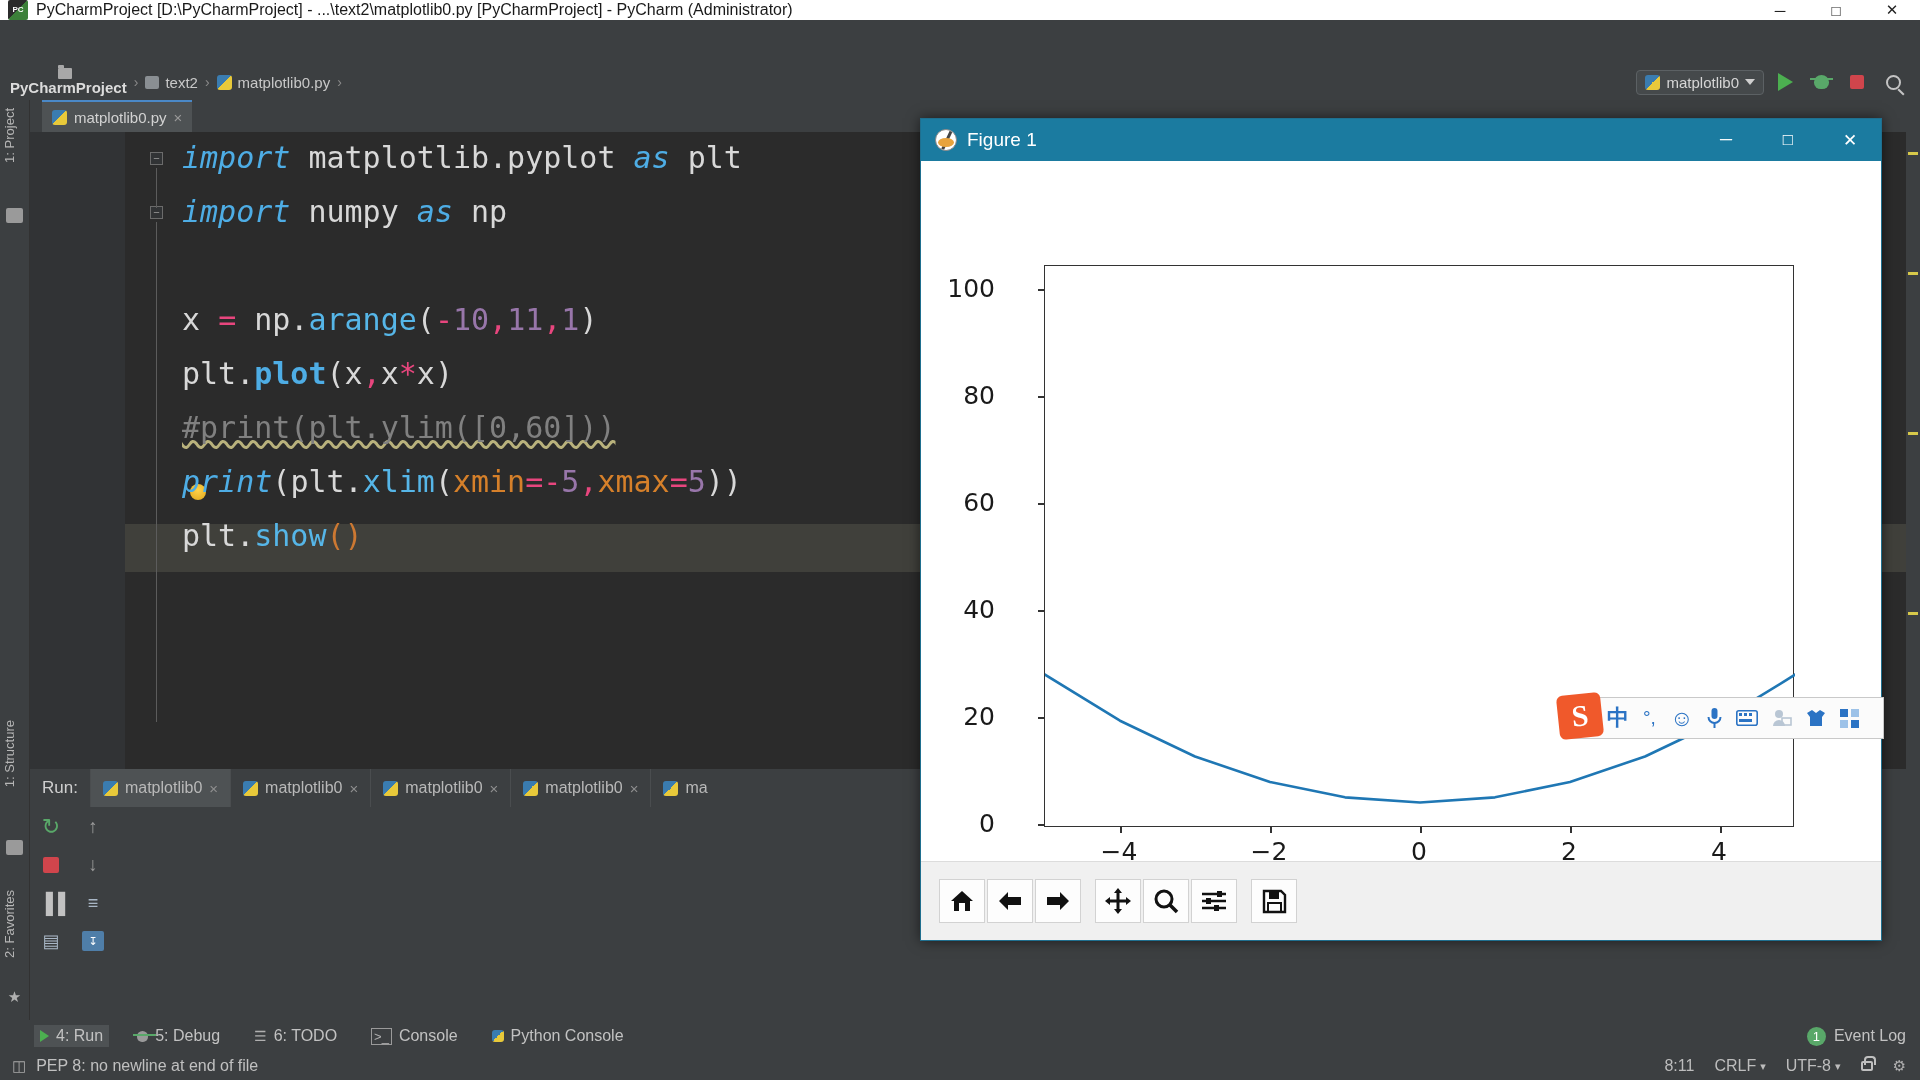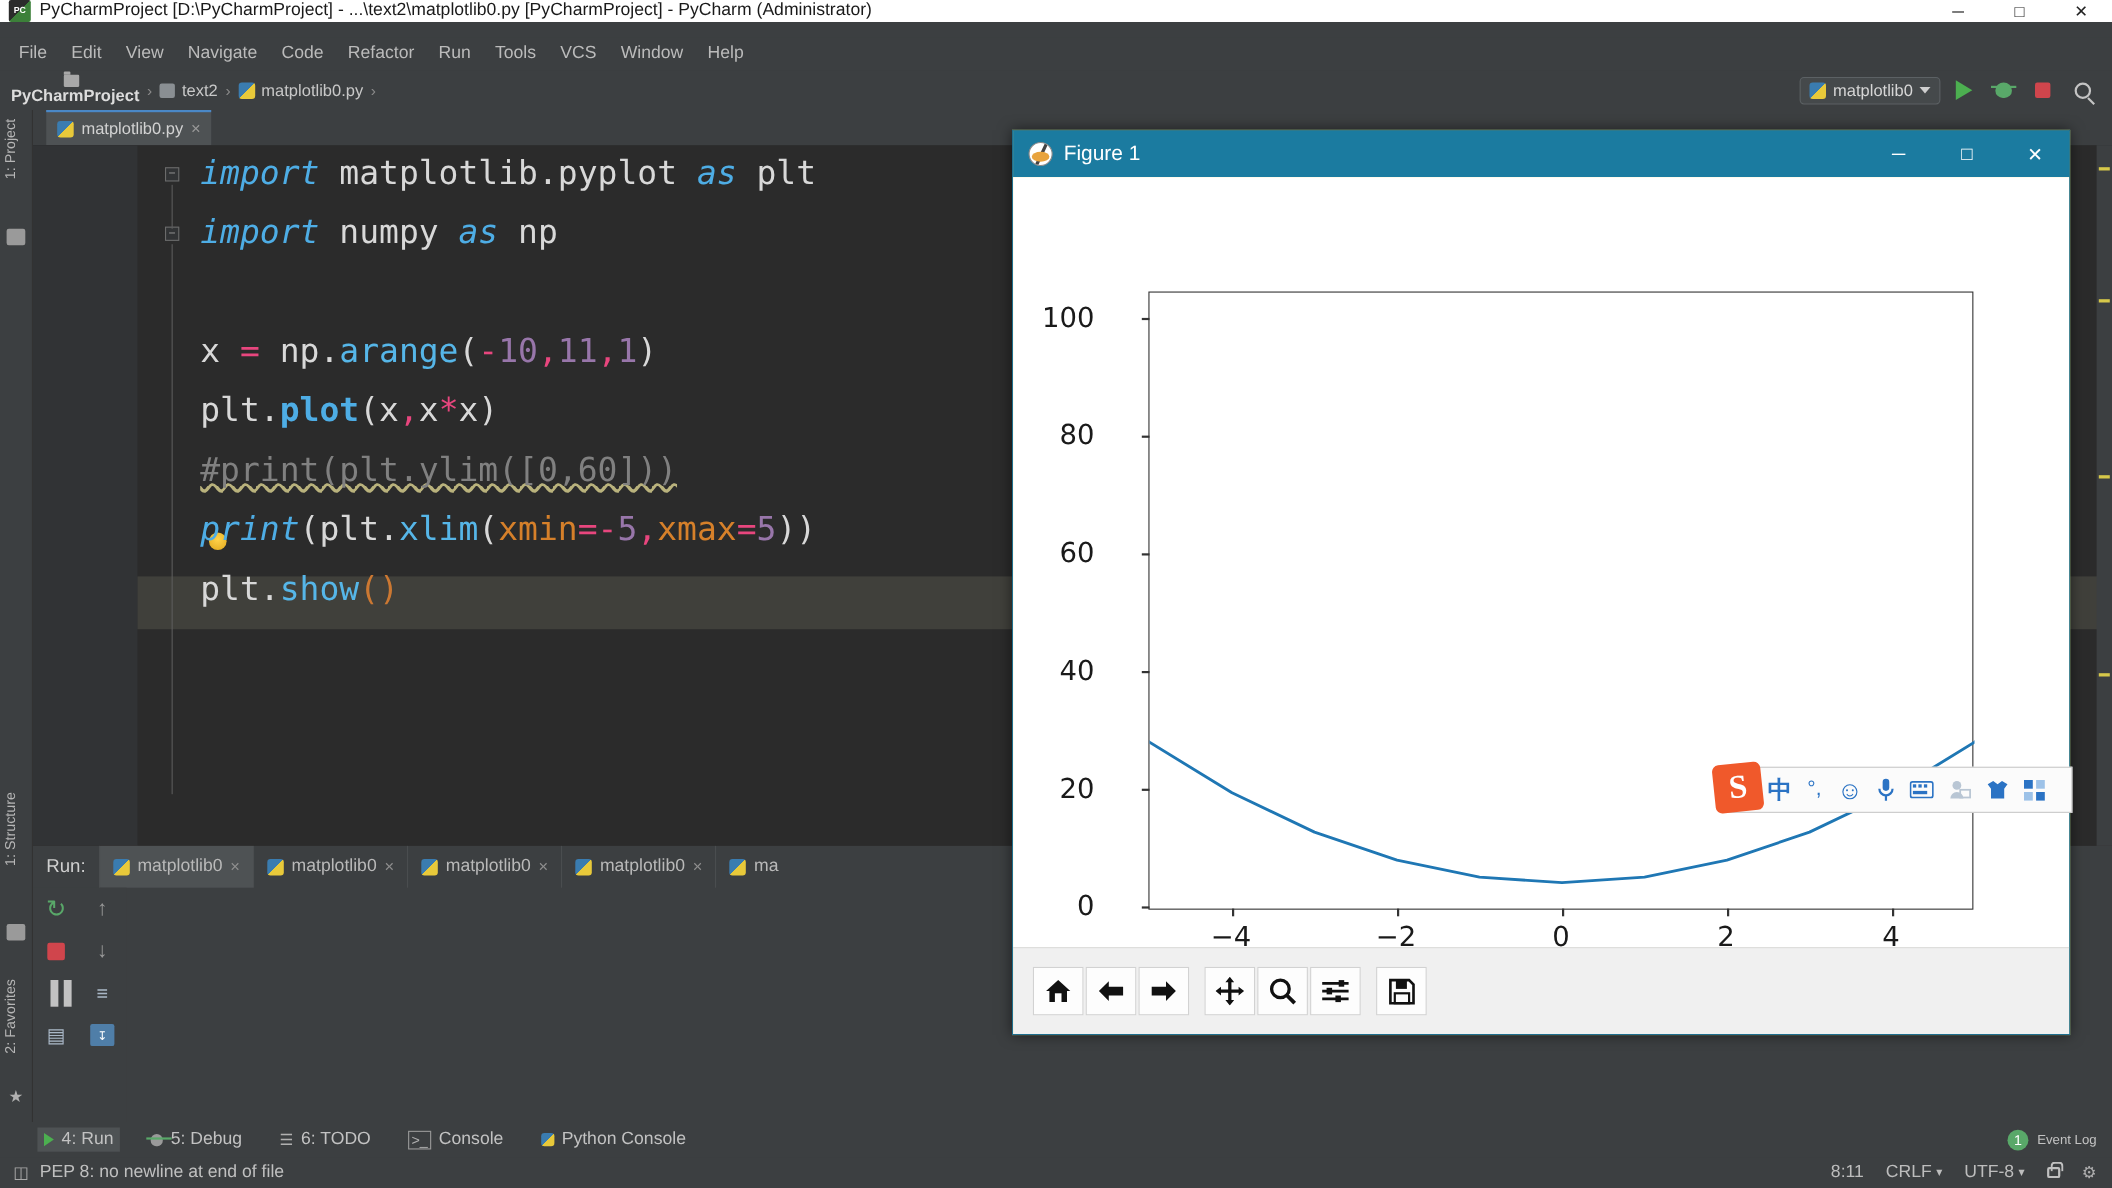--- a/index.html
+++ b/index.html
@@ -278,33 +278,20 @@
   <div class="titlebar">
     <div class="tb-icon">PC</div>
     <div class="tb-title">PyCharmProject [D:\PyCharmProject] - ...\text2\matplotlib0.py [PyCharmProject] - PyCharm (Administrator)</div>
     <div class="tb-btns">
       <div class="tb-btn">─</div>
       <div class="tb-btn">□</div>
       <div class="tb-btn close">✕</div>
     </div>
   </div>
 
-  <div class="menubar">
-    <div class="menu-item">File</div>
-    <div class="menu-item">Edit</div>
-    <div class="menu-item">View</div>
-    <div class="menu-item">Navigate</div>
-    <div class="menu-item">Code</div>
-    <div class="menu-item">Refactor</div>
-    <div class="menu-item">Run</div>
-    <div class="menu-item">Tools</div>
-    <div class="menu-item">VCS</div>
-    <div class="menu-item">Window</div>
-    <div class="menu-item">Help</div>
-  </div>
 
   <div class="navbar">
     <div class="crumb b">
       <span class="ci folder-ico"></span>
       <span>PyCharmProject</span>
     </div>
     <span class="crumb-sep">›</span>
     <div class="crumb">
       <span class="ci pkg-ico"></span>
       <span>text2</span>
@@ -460,21 +447,21 @@
     <div class="btool">
       <span style="color:#b0b0b0;font-size:13px;border:1px solid #9a9a9a;padding:0 2px;">&gt;_</span>
       <span>Console</span>
     </div>
     <div class="btool">
       <span class="py-ico" style="width:12px;height:12px;"></span>
       <span>Python Console</span>
     </div>
     <div class="b-right">
       <span class="badge">1</span>
-      <span style="font-size:12px;color:#c2c2c2;">Event Log</span>
+      <span style="font-size:16px;color:#c2c2c2;">Event Log</span>
     </div>
   </div>
 
   <div class="statusbar">
     <span style="color:#a8a8a8;font-size:15px;">◫</span>
     <span class="sb-text">PEP 8: no newline at end of file</span>
     <div class="sb-right">
       <span class="sb-item">8:11</span>
       <span class="sb-item">
         <span>CRLF</span>

